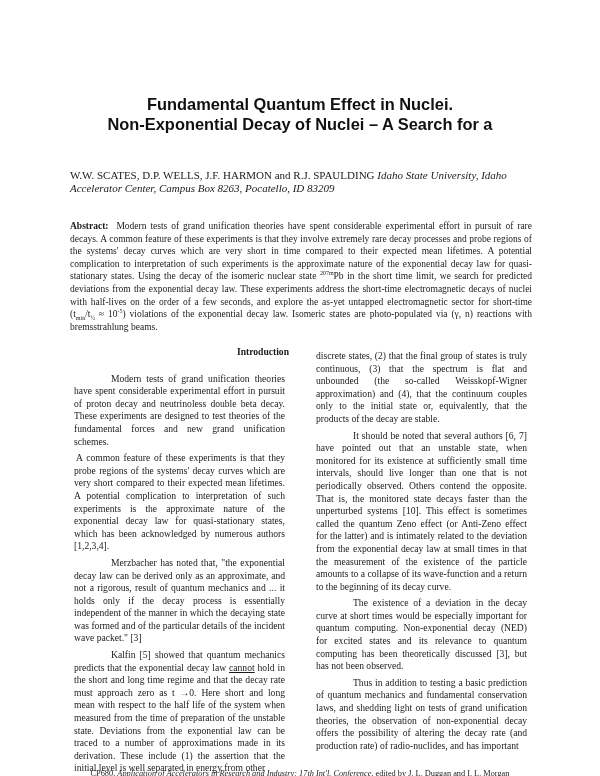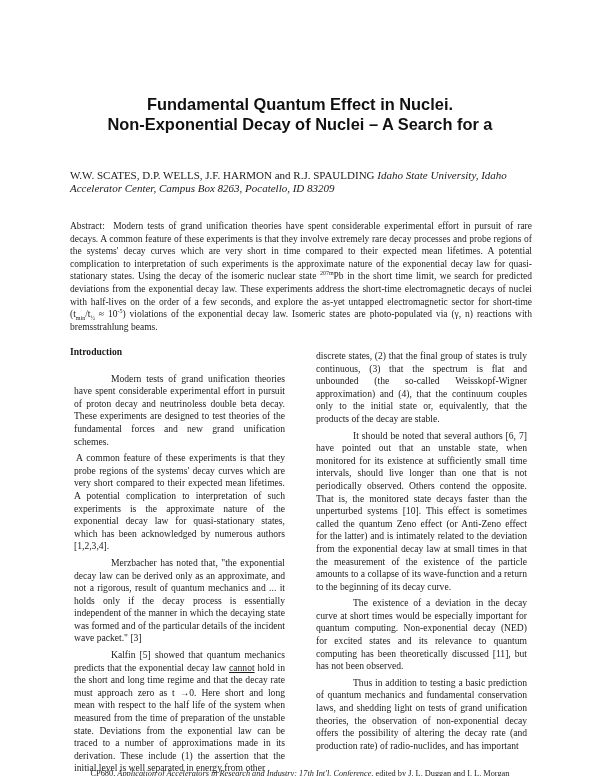--- a/index.html
+++ b/index.html
@@ -1,25 +1,25 @@
 <!DOCTYPE html>
 <html><head>
 <meta charset="utf-8">
 <style>
   html, body { margin: 0; padding: 0; background: #ffffff; }
   body { width: 600px; height: 776px; position: relative; overflow: hidden; color: #1a1a1a; font-family: "Liberation Serif", serif; }
   .title { position: absolute; left: 60px; top: 94px; width: 480px; text-align: center; font-family: "Liberation Sans", sans-serif; font-weight: bold; font-size: 16.4px; line-height: 20px; color: #111; }
   .authors { position: absolute; left: 70px; top: 169px; width: 470px; font-size: 11px; line-height: 12.6px; }
   .authors i { font-style: italic; }
   .abstract { position: absolute; left: 70px; top: 220px; width: 462px; font-size: 9.5px; line-height: 12.6px; text-align: justify; }
-  .abstract b { font-weight: normal; }
+  .abstract b { font-weight: bold; }
   .col { position: absolute; top: 346px; font-size: 9.6px; line-height: 12.6px; text-align: justify; }
   .col-left { left: 70px; width: 219px; }
   .col-right { left: 312px; width: 219px; top: 346px; }
-  .section-heading { text-align: left; font-weight: bold; margin: 0 0 14px 0; font-size: 9.6px; }
+  .section-heading { text-align: right; font-weight: bold; margin: 0 0 14px 0; font-size: 9.6px; }
   .col p { margin: 4px; }
   .indent { text-indent: 37px; }
   .indent-small { text-indent: 2px; }
   sup, sub { font-size: 6px; line-height: 0; }
   u { }
   .footer { position: absolute; left: 20px; top: 768px; width: 560px; text-align: center; font-size: 8.3px; line-height: 11px; color: #222; }
   .footer i { font-style: italic; }
 </style>
 </head>
 <body>
@@ -45,19 +45,19 @@
   <div class="section-heading">Introduction</div>
   <p class="indent">Modern tests of grand unification theories have spent considerable experimental effort in pursuit of proton decay and neutrinoless double beta decay. These experiments are designed to test theories of the fundamental forces and new grand unification schemes.</p>
   <p class="indent-small">A common feature of these experiments is that they probe regions of the systems' decay curves which are very short compared to their expected mean lifetimes. A potential complication to interpretation of such experiments is the approximate nature of the exponential decay law for quasi-stationary states, which has been acknowledged by numerous authors [1,2,3,4].</p>
   <p class="indent">Merzbacher has noted that, "the exponential decay law can be derived only as an approximate, and not a rigorous, result of quantum mechanics and ... it holds only if the decay process is essentially independent of the manner in which the decaying state was formed and of the particular details of the incident wave packet." [3]</p>
   <p class="indent"><span>Kalfin [5] showed that quantum mechanics predicts that the exponential decay law </span><u>cannot</u><span> hold in the short and long time regime and that the decay rate must approach zero as t →0. Here short and long mean with respect to the half life of the system when measured from the time of preparation of the unstable state. Deviations from the exponential law can be traced to a number of approximations made in its derivation. These include (1) the assertion that the initial level is well separated in energy from other</span></p>
 </div>
 
 <div class="col col-right">
   <p>discrete states, (2) that the final group of states is truly continuous, (3) that the spectrum is flat and unbounded (the so-called Weisskopf-Wigner approximation) and (4), that the continuum couples only to the initial state or, equivalently, that the products of the decay are stable.</p>
   <p class="indent">It should be noted that several authors [6, 7] have pointed out that an unstable state, when monitored for its existence at sufficiently small time intervals, should live longer than one that is not periodically observed. Others contend the opposite. That is, the monitored state decays faster than the unperturbed systems [10]. This effect is sometimes called the quantum Zeno effect (or Anti-Zeno effect for the latter) and is intimately related to the deviation from the exponential decay law at small times in that the measurement of the existence of the particle amounts to a collapse of its wave-function and a return to the beginning of its decay curve.</p>
-  <p class="indent">The existence of a deviation in the decay curve at short times would be especially important for quantum computing. Non-exponential decay (NED) for excited states and its relevance to quantum computing has been theoretically discussed [11], but has not been observed.</p>
+  <p class="indent">The existence of a deviation in the decay curve at short times would be especially important for quantum computing. Non-exponential decay (NED) for excited states and its relevance to quantum computing has been theoretically discussed [3], but has not been observed.</p>
   <p class="indent">Thus in addition to testing a basic prediction of quantum mechanics and fundamental conservation laws, and shedding light on tests of grand unification theories, the observation of non-exponential decay offers the possibility of altering the decay rate (and production rate) of radio-nuclides, and has important</p>
 </div>
 
 <div class="footer">
   <div><span>CP680, </span><i>Application of Accelerators in Research and Industry: 17th Int'l. Conference,</i><span> edited by J. L. Duggan and I. L. Morgan</span></div>
 </div>
 
 </body></html>

